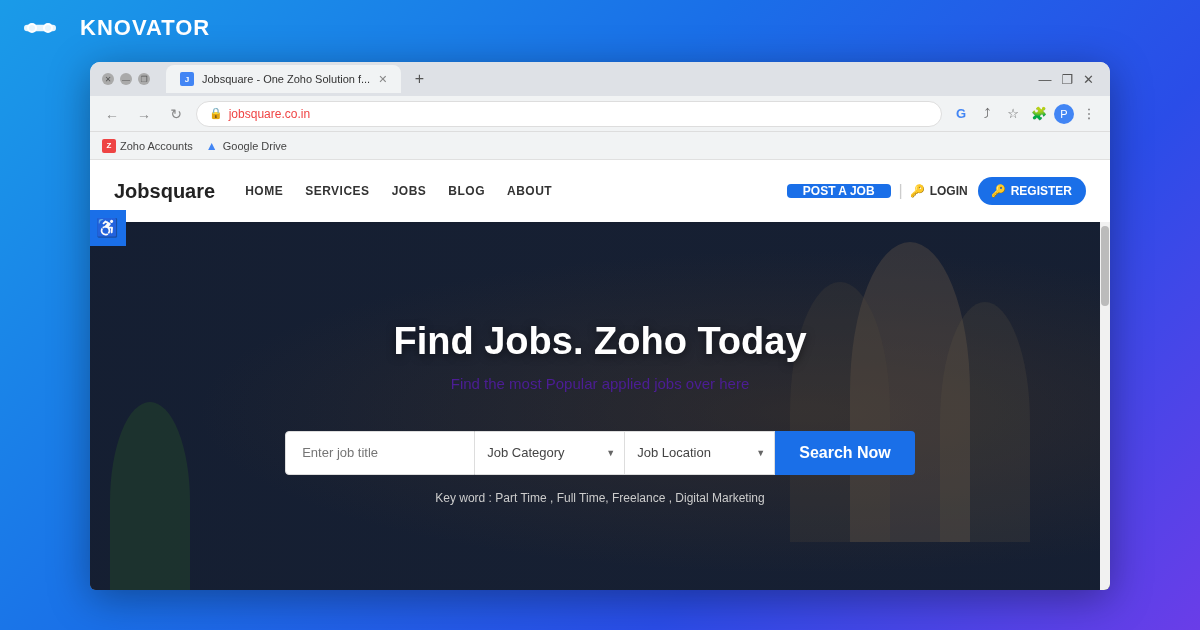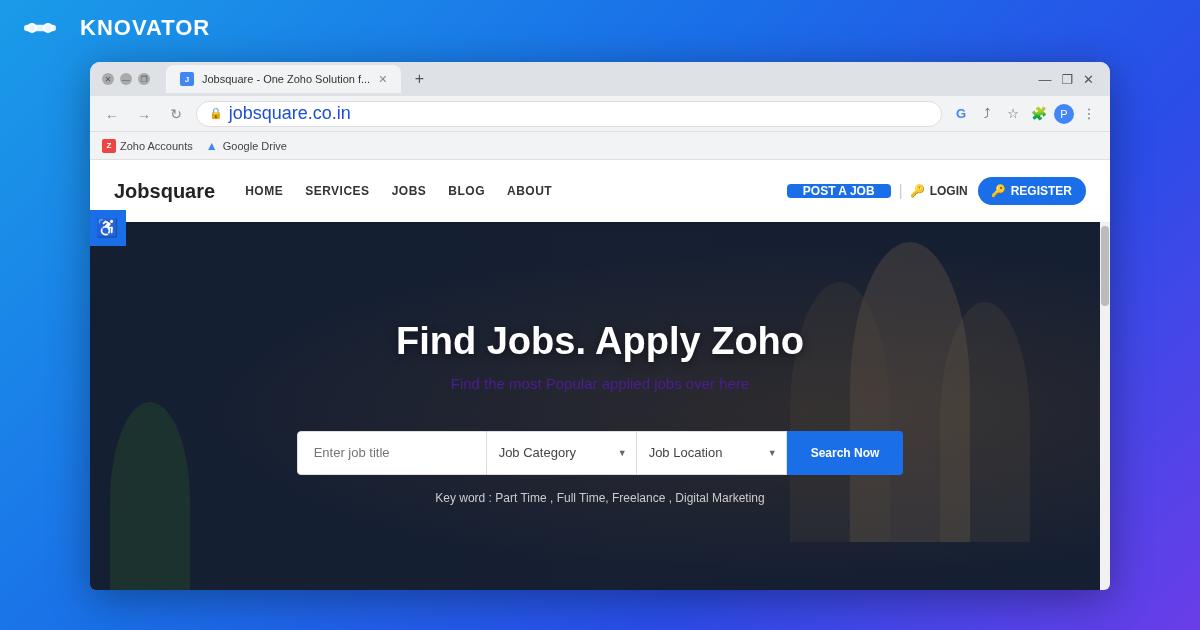--- a/index.html
+++ b/index.html
@@ -151,21 +151,21 @@
       border: 1px solid #ddd;
       border-radius: 14px;
       padding: 0 12px;
       font-size: 12px;
       color: #333;
       display: flex;
       align-items: center;
       gap: 6px;
     }
     .address-lock { color: #888; font-size: 11px; }
-    .address-text { color: #1d4ed8; font-size: 18px; }
+    .address-text { color: #ef4444; font-size: 12px; }
     .browser-actions {
       display: flex;
       gap: 4px;
       align-items: center;
     }
     .browser-action-btn {
       width: 22px;
       height: 22px;
       display: flex;
       align-items: center;
@@ -392,21 +392,21 @@
       font-size: 9px;
       color: #666;
       pointer-events: none;
     }
     .search-now-btn {
       height: 44px;
       background: #1a6fe8;
       color: white;
       border: none;
       padding: 0 24px;
-      font-size: 12px;
+      font-size: 16px;
       font-weight: 600;
       cursor: pointer;
       border-radius: 0 4px 4px 0;
       white-space: nowrap;
     }
     .keywords-text {
       color: #ccc;
       font-size: 12px;
     }
 
@@ -544,21 +544,21 @@
       <div class="hero-photo-overlay"></div>
 
       <div class="hero-people">
         <div style="position:absolute;right:80px;top:20px;width:120px;height:300px;background:rgba(120,100,80,0.3);border-radius:50% 50% 0 0;"></div>
         <div style="position:absolute;right:160px;top:60px;width:100px;height:260px;background:rgba(80,70,60,0.25);border-radius:50% 50% 0 0;"></div>
         <div style="position:absolute;right:20px;top:80px;width:90px;height:240px;background:rgba(100,90,70,0.2);border-radius:50% 50% 0 0;"></div>
       </div>
       <div class="plant-shape"></div>
 
       <div class="hero-content">
-        <h1 class="hero-title">Find Jobs. Apply Zoho</h1>
+        <h1 class="hero-title">Find Jobs. Zoho Today</h1>
         <p class="hero-subtitle">Find the most Popular applied jobs over here</p>
 
         <div class="search-bar">
           <input class="search-input" type="text" placeholder="Enter job title" style="">
           <div class="select-wrapper">
             <select class="search-select">
               <option>Job Category</option>
               <option>IT</option>
               <option>Marketing</option>
               <option>Design</option>

